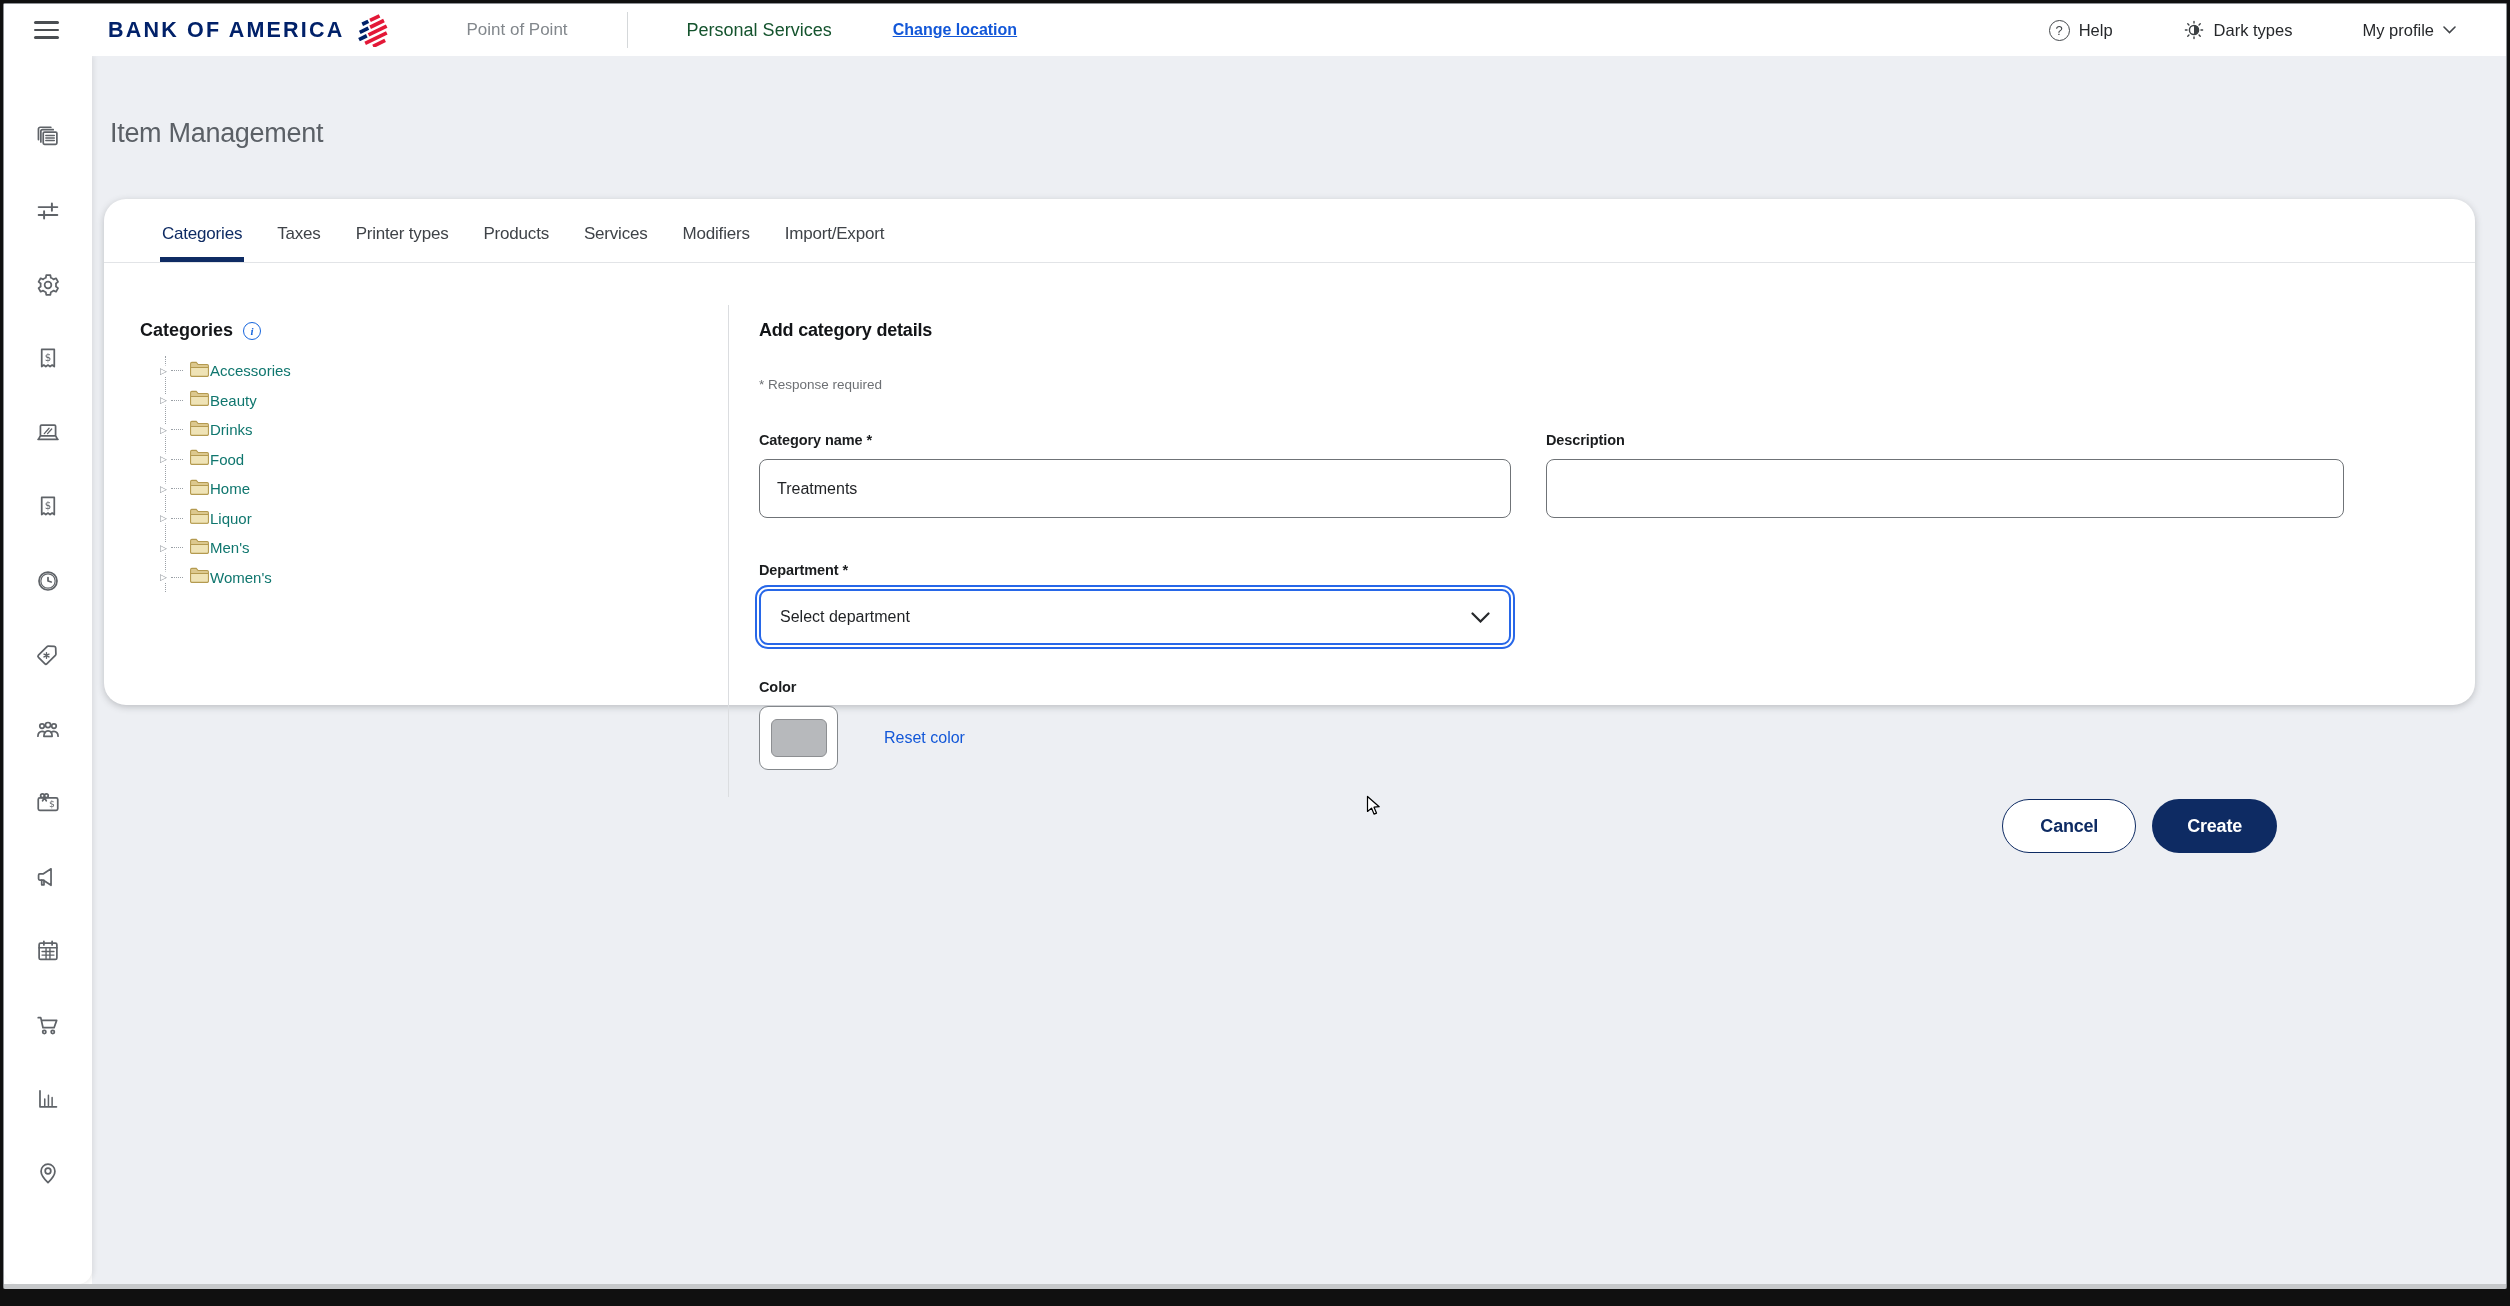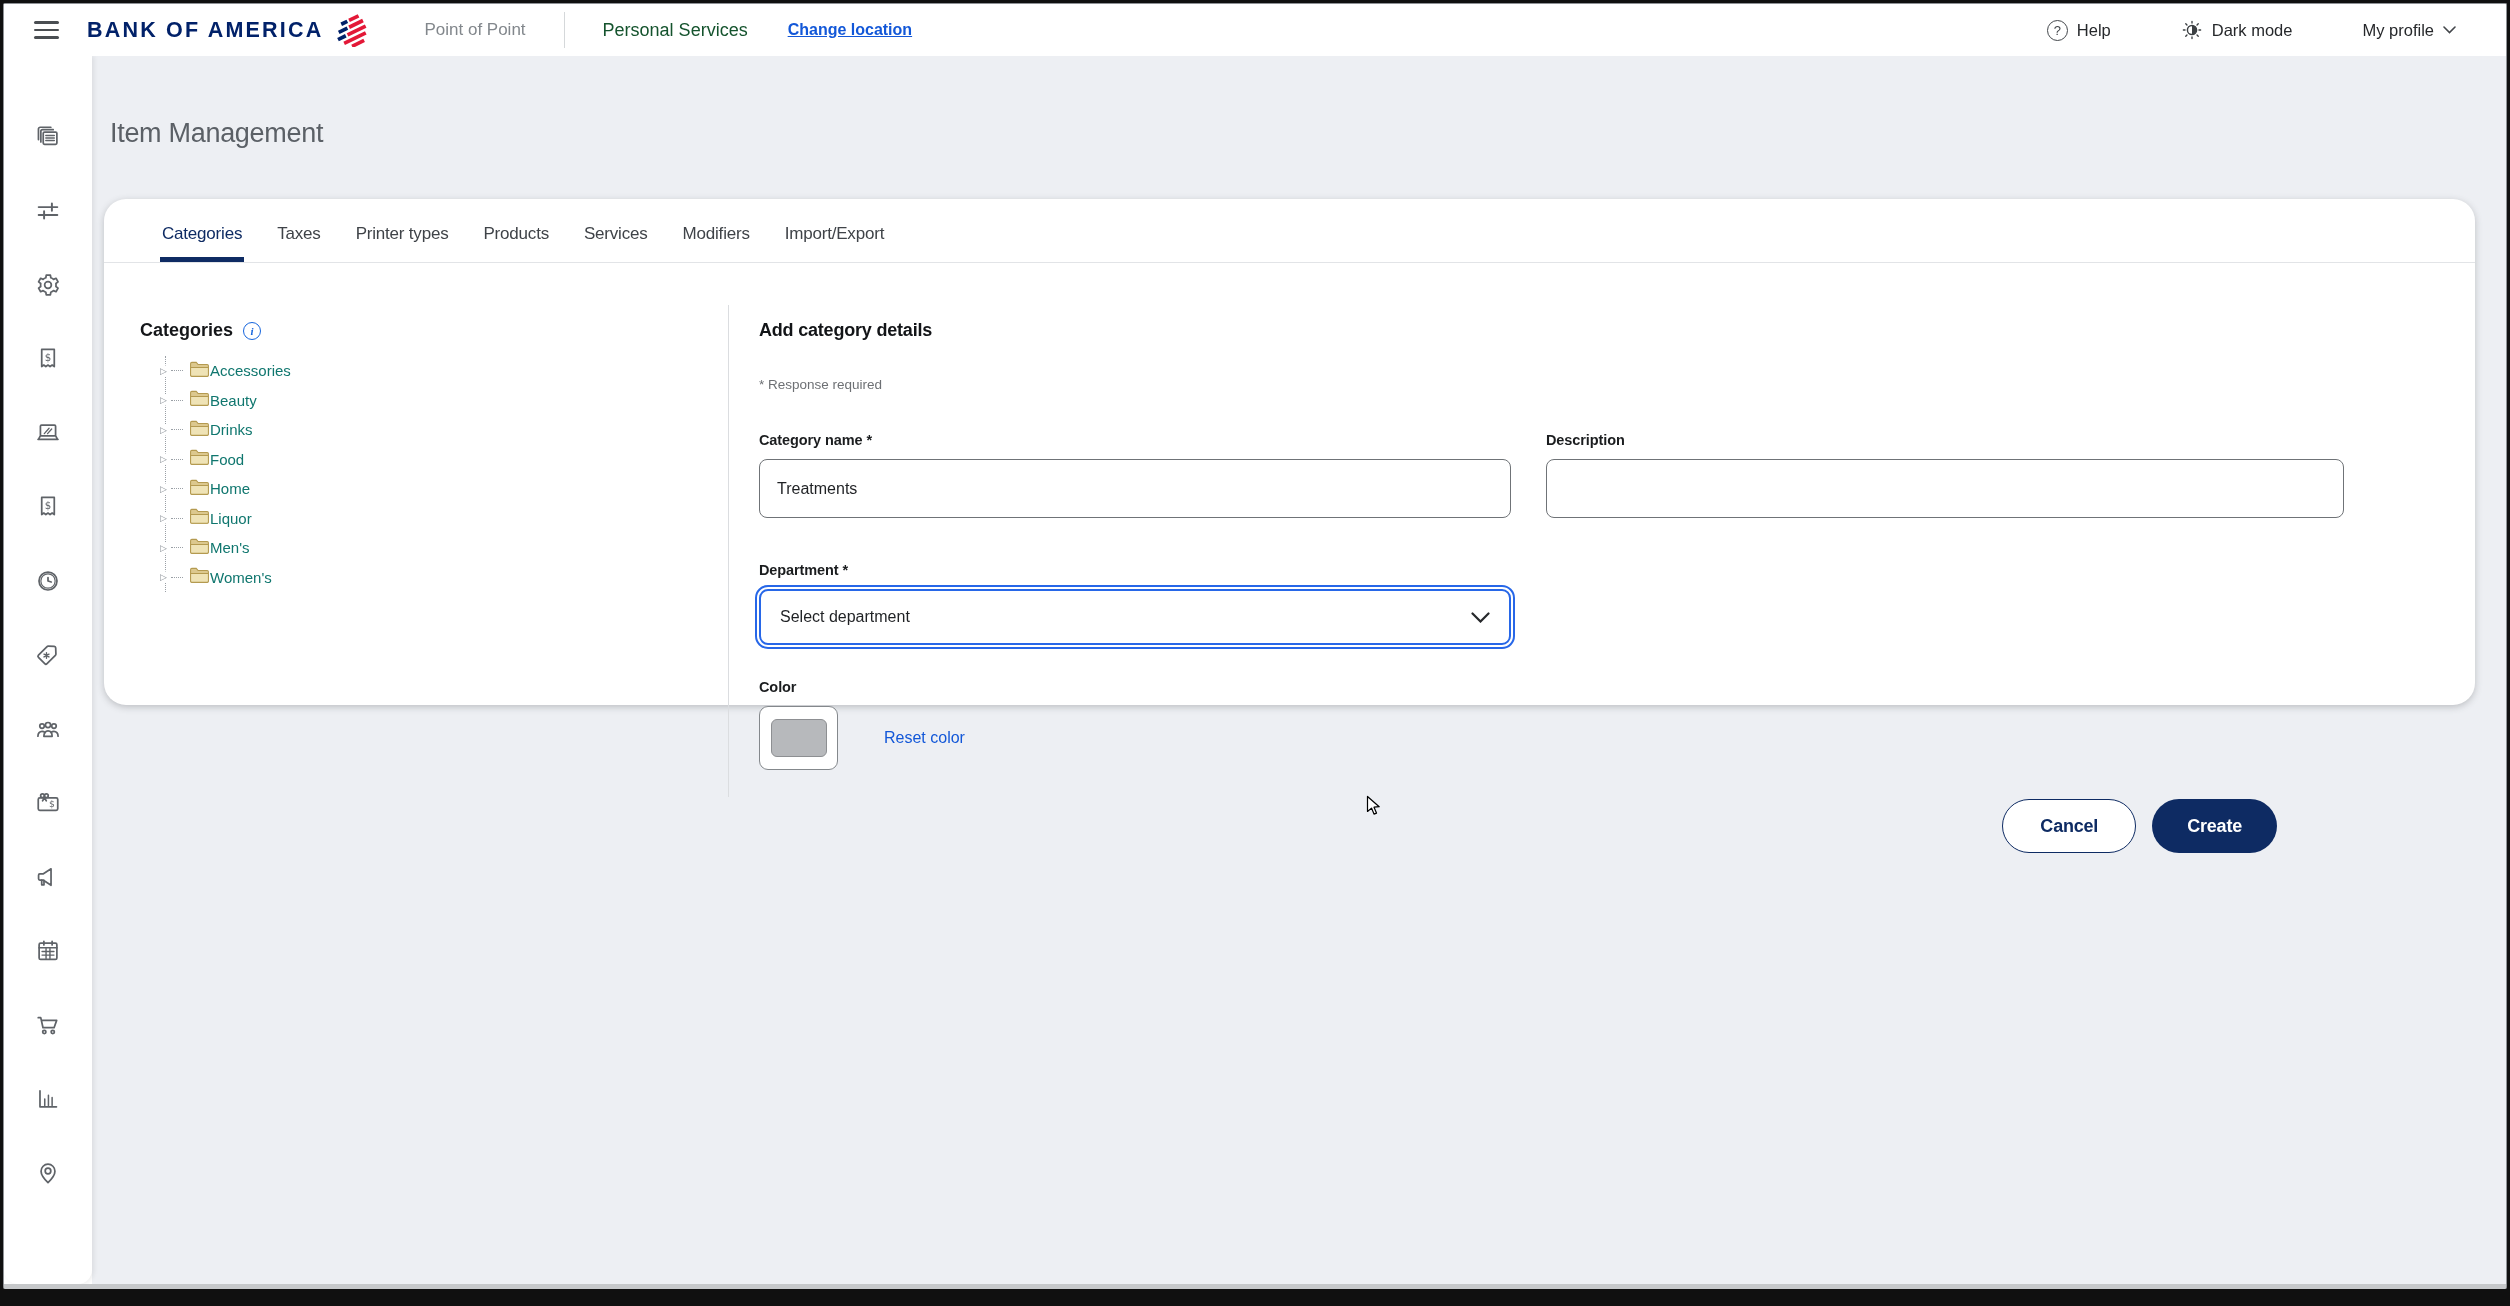--- a/index.html
+++ b/index.html
@@ -8,21 +8,21 @@
     width:2510px; height:1306px; background:#101010;
     font-family:"Liberation Sans", sans-serif; overflow:hidden;
   }
   .screen { width:2510px; height:1306px; padding:3px 3px 0 3px; }
   .window {
     position:relative; width:100%; height:1286px; background:#fff;
     border:1px solid #8f9296; border-bottom:5px solid #c6c8ca; border-radius:2px; overflow:hidden;
   }
 
   
-  .topbar { height:52px; display:flex; align-items:center; padding:0 30px 0 26px; background:#fff; position:relative; z-index:3; }
+  .topbar { height:52px; display:flex; align-items:center; padding:0 30px 0 26px; background:#fff; position:relative; z-index:3;gap:21px; }
   .menu-btn { background:none; border:none; padding:4px; display:flex; flex-direction:column; gap:5px; cursor:pointer; }
   .menu-btn span { display:block; width:25px; height:2.6px; background:#4a4e52; border-radius:2px; }
   .brand { display:flex; align-items:center; gap:7px; margin-left:24px; }
   .brand-text { font-size:21.5px; font-weight:bold; letter-spacing:2.2px; color:#012169; white-space:nowrap; }
   .app-name { margin-left:44px; font-size:17px; color:#82878c; }
   .vdiv { width:1px; height:36px; background:#d5d8da; margin:0 38px; }
   .loc-name { font-size:18px; color:#14532d; font-weight:500; }
   .change-loc { margin-left:34px; font-size:16px; font-weight:bold; color:#1257d8; text-decoration:underline; background:none; border:none; cursor:pointer; }
   .top-right { margin-left:auto; display:flex; align-items:center; gap:58px; padding-right:14px; }
   .top-item { display:flex; align-items:center; gap:9px; font-size:16.5px; color:#26282b; background:none; border:none; cursor:pointer; }
@@ -129,21 +129,21 @@
         <span>Help</span>
       </button>
       <button class="top-item">
         <svg width="22" height="22" viewBox="0 0 24 24">
           <circle cx="12" cy="12" r="5" fill="none" stroke="#3c4043" stroke-width="1.6"></circle>
           <path d="M12 7a5 5 0 0 1 0 10z" fill="#3c4043"></path>
           <g stroke="#3c4043" stroke-width="1.5" stroke-linecap="round">
             <path d="M12 2.6v1.8M12 19.6v1.8M2.6 12h1.8M19.6 12h1.8M5.2 5.2l1.3 1.3M17.5 17.5l1.3 1.3M18.8 5.2l-1.3 1.3M5.2 18.8l1.3-1.3"></path>
           </g>
         </svg>
-        <span>Dark mode</span>
+        <span>Dark types</span>
       </button>
       <button class="top-item">
         <span>My profile</span>
         <svg width="13" height="8" viewBox="0 0 13 8">
           <path d="M1 1l5.5 5.5L12 1" fill="none" stroke="#43474b" stroke-width="1.6" stroke-linecap="round"></path>
         </svg>
       </button>
     </div>
   </header>
 

